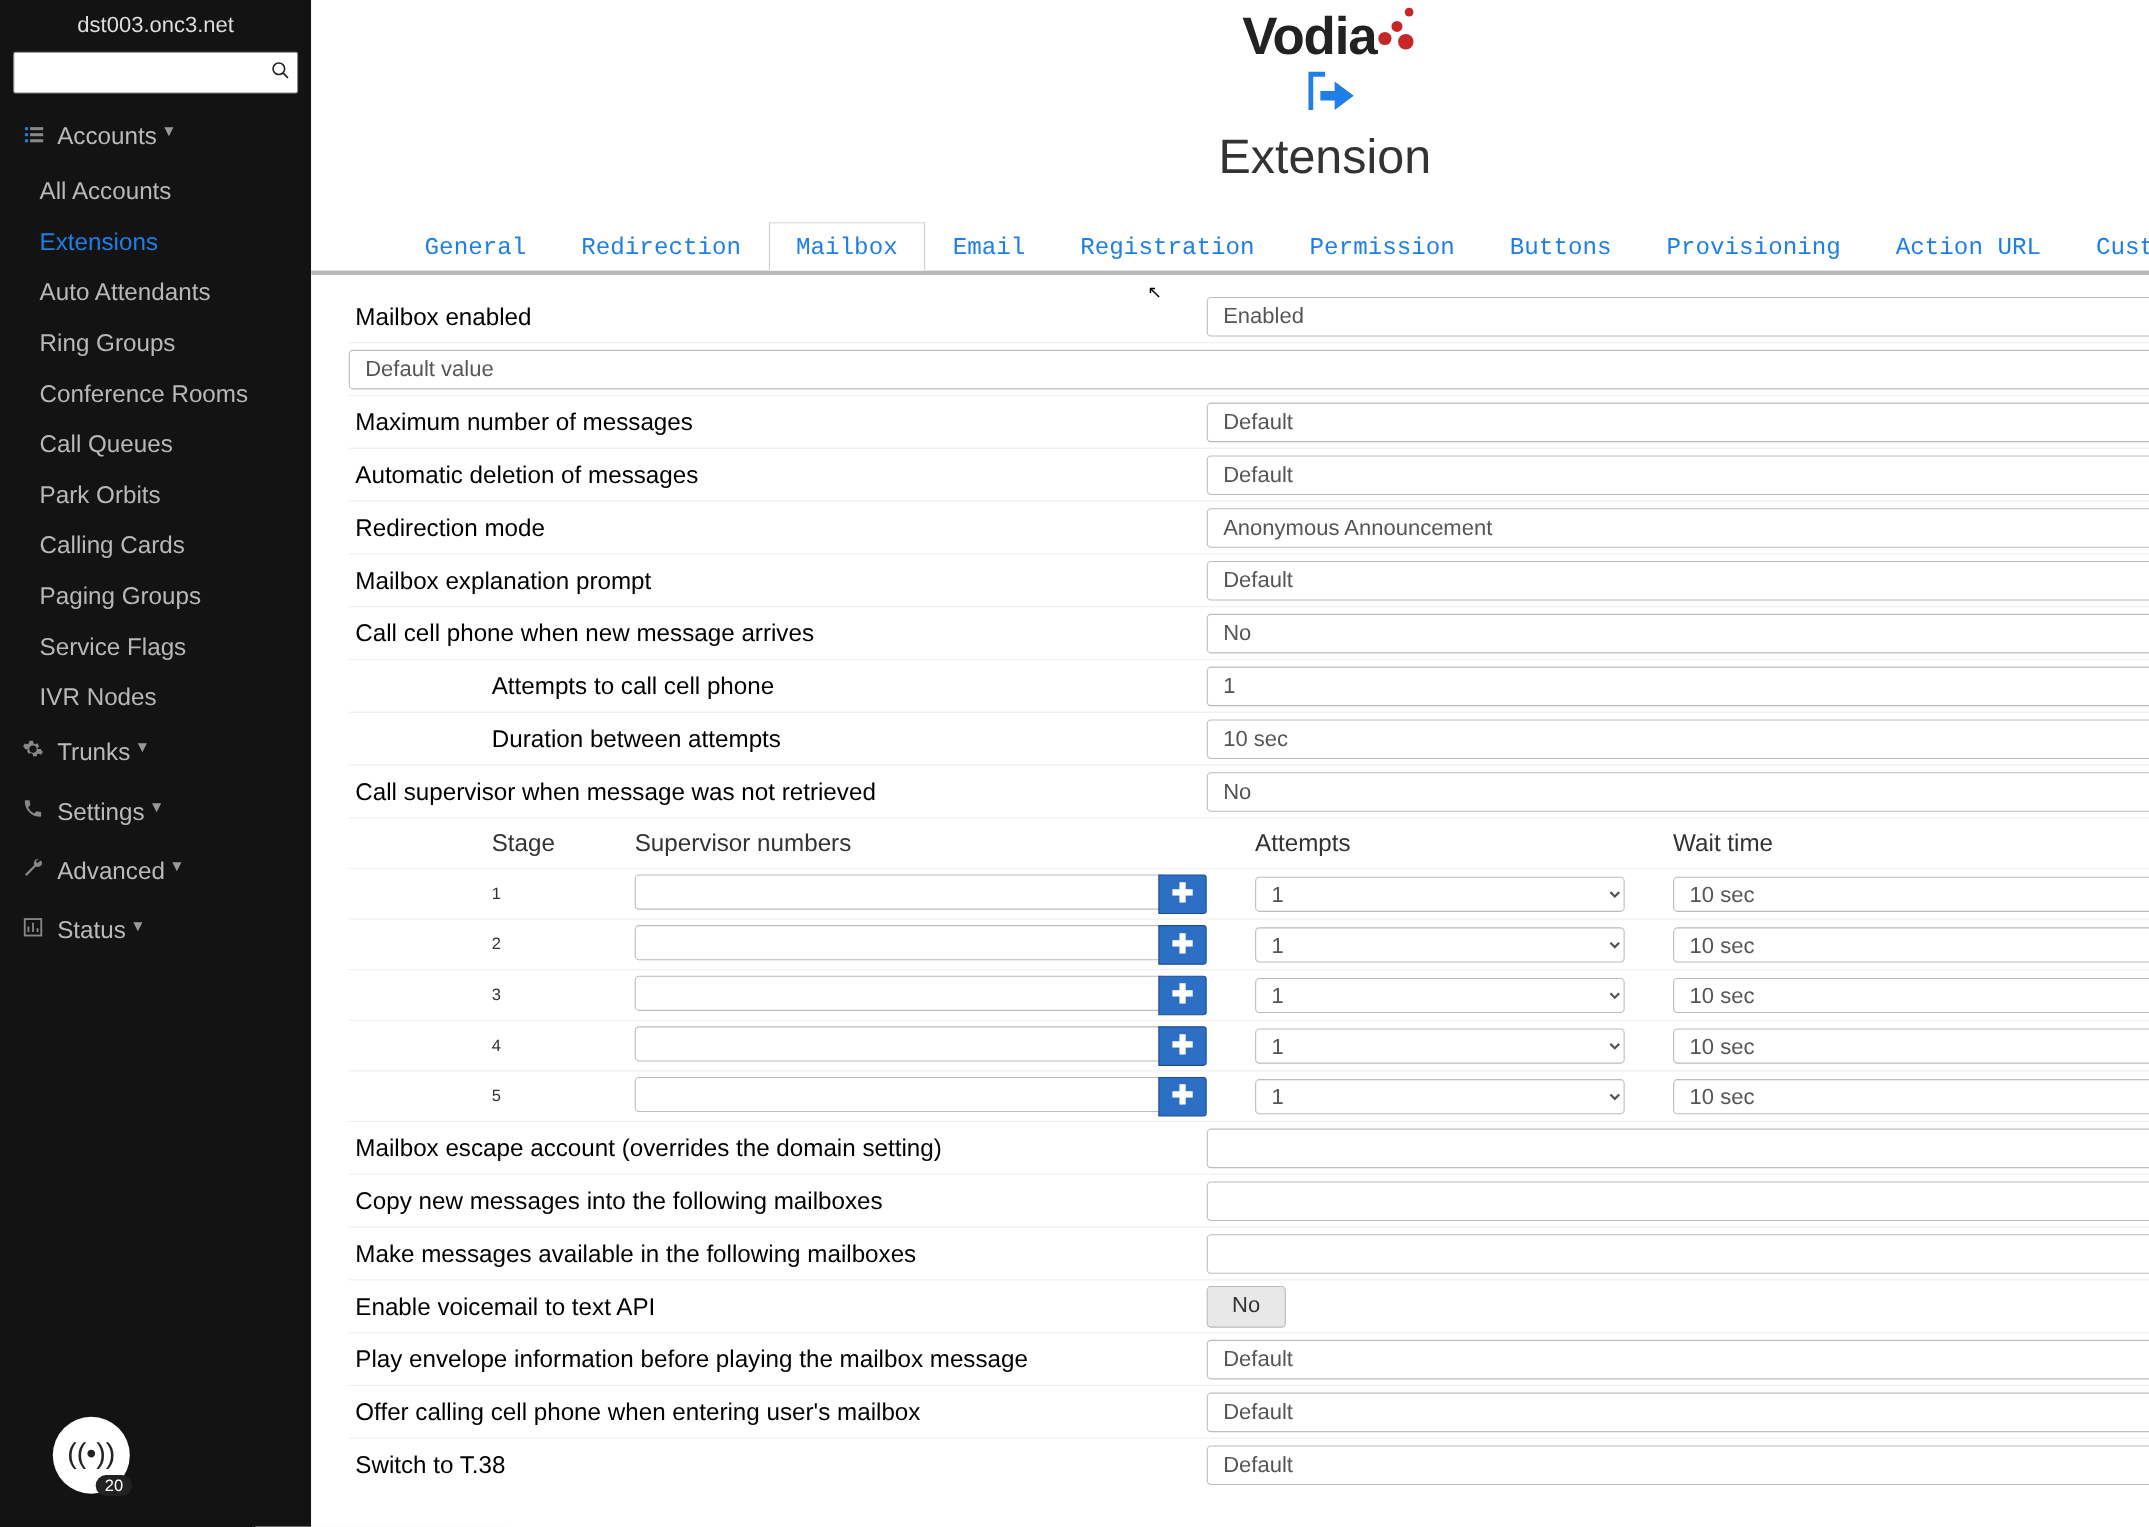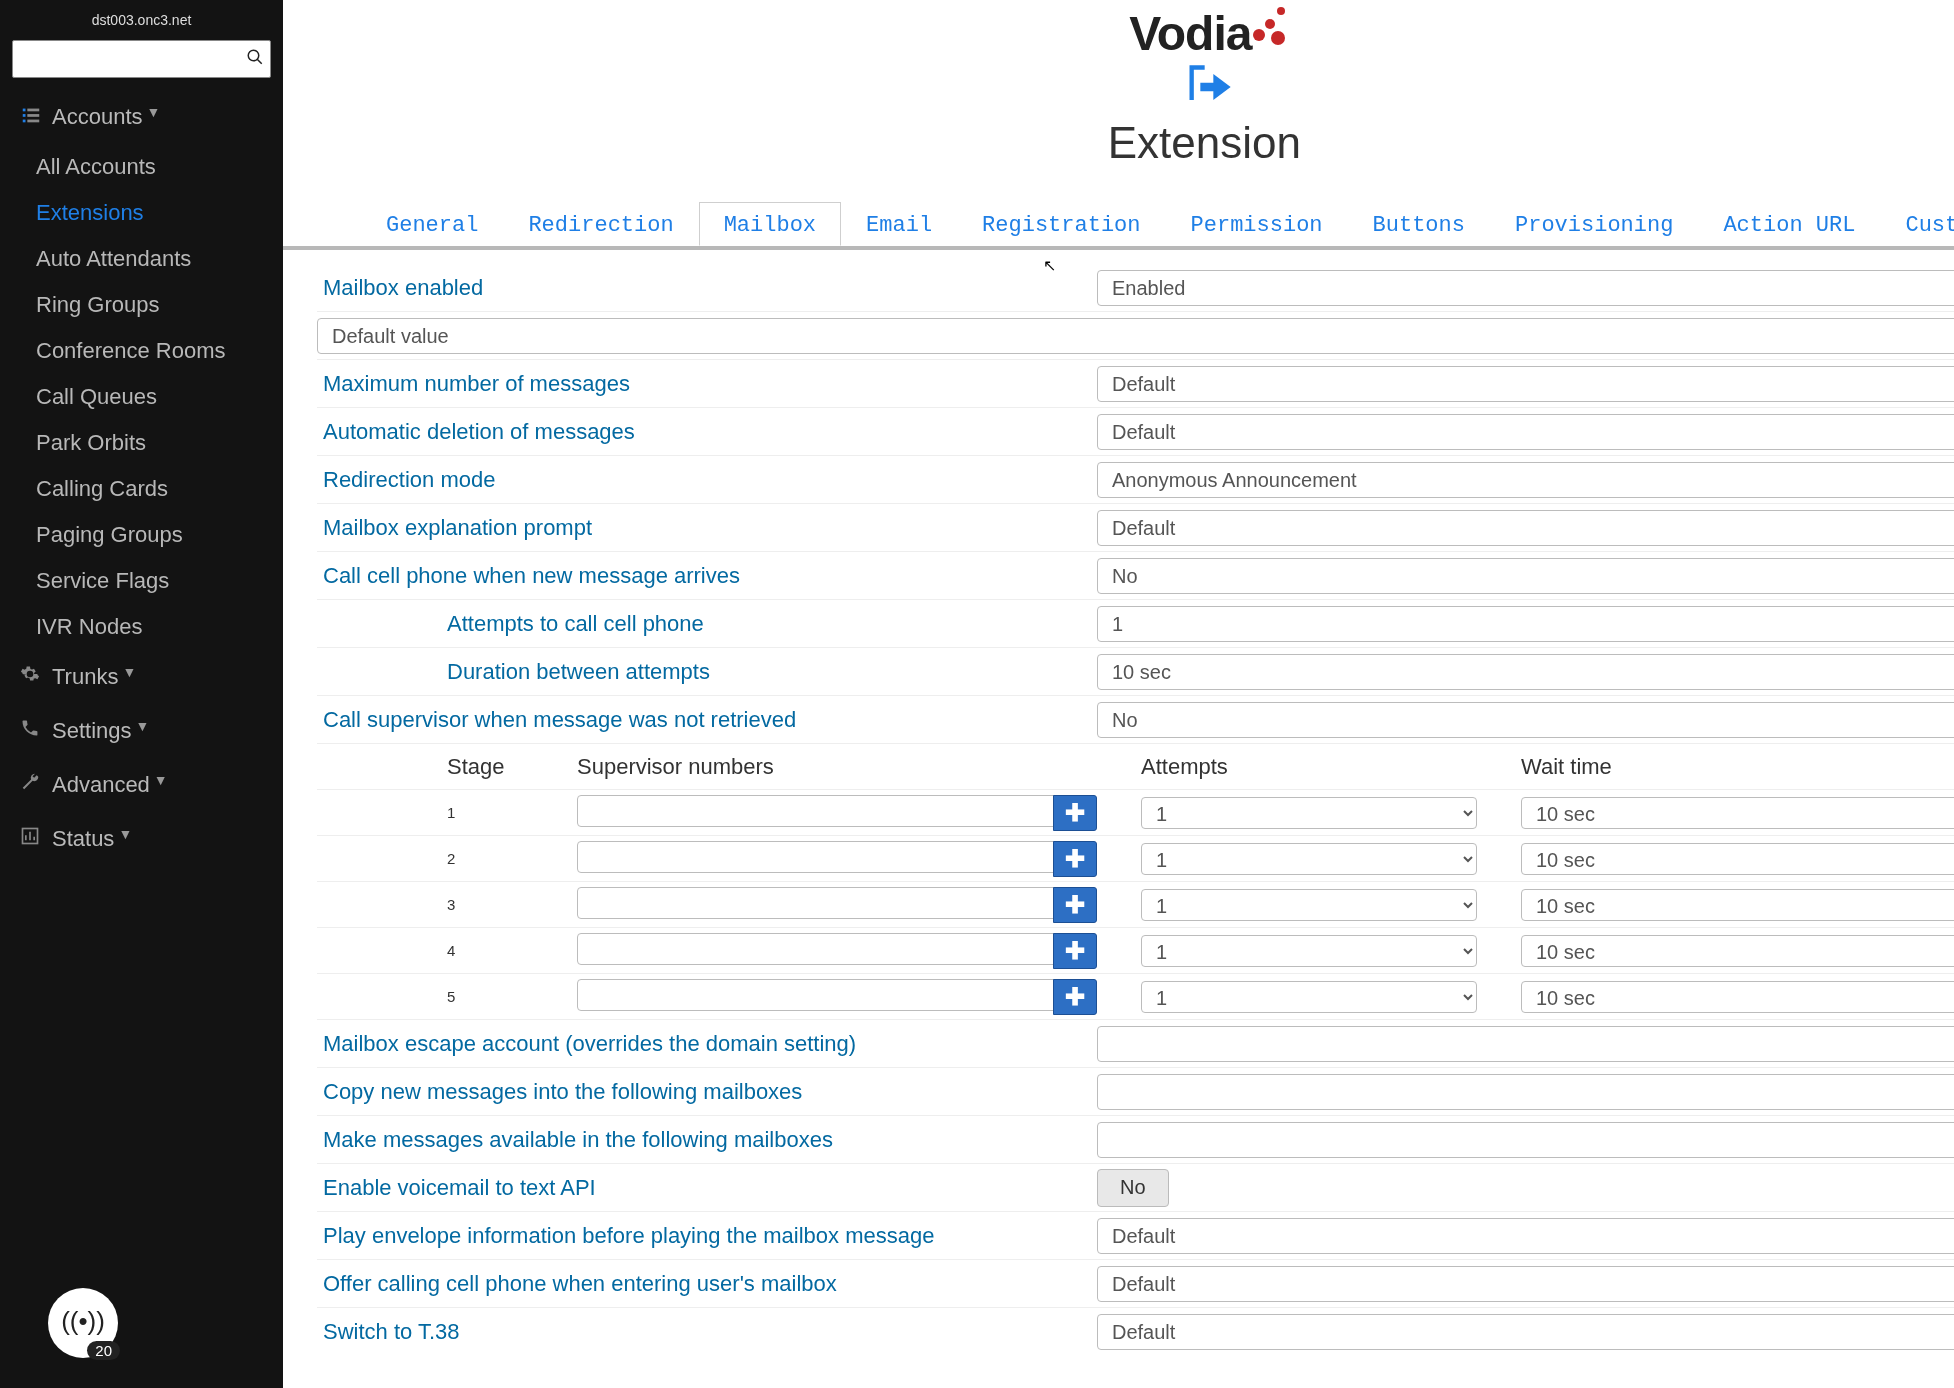--- a/index.html
+++ b/index.html
@@ -13,21 +13,21 @@
   .app { display: flex; height: 1388px; width: 1954px; }
   
   .sidebar {
     width: 312px;
     background: #131313;
     color: #bbb;
     display: flex;
     flex-direction: column;
     position: relative;
   }
-  .sidebar-top { padding: 12px 12px 8px; text-align: center; color: #dedede; font-size: 14px; }
+  .sidebar-top { padding: 12px 12px 8px; text-align: center; color: #dedede; font-size: 20px; }
   .search-wrap { padding: 4px 12px 12px; }
   .search-box {
     display:flex; align-items:center;
     background:#fff; border-radius:2px;
     border:1px solid #888;
     height: 38px;
   }
   .search-box input {
     flex:1; border:none; outline:none;
     padding: 6px 10px; font-size:16px;
@@ -143,21 +143,21 @@
   .form-row {
     display:flex; align-items:center;
     min-height:48px;
     border-bottom:1px solid #eee;
     padding:2px 0;
   }
   .form-row.no-border { border-bottom:none; }
   .form-label {
     flex:0 0 780px;
     font-size:22px;
-    color:#0369a1;
+    color:#000000;
     padding-left:6px;
   }
   .form-label.indent { padding-left:130px; }
   .form-control { flex:1; display:flex; align-items:flex-start; gap:6px;}
   select.sel, input.txt {
     width:100%;
     height:36px;
     border:1px solid #bcbcbc;
     border-radius:4px;
     padding: 4px 10px;

